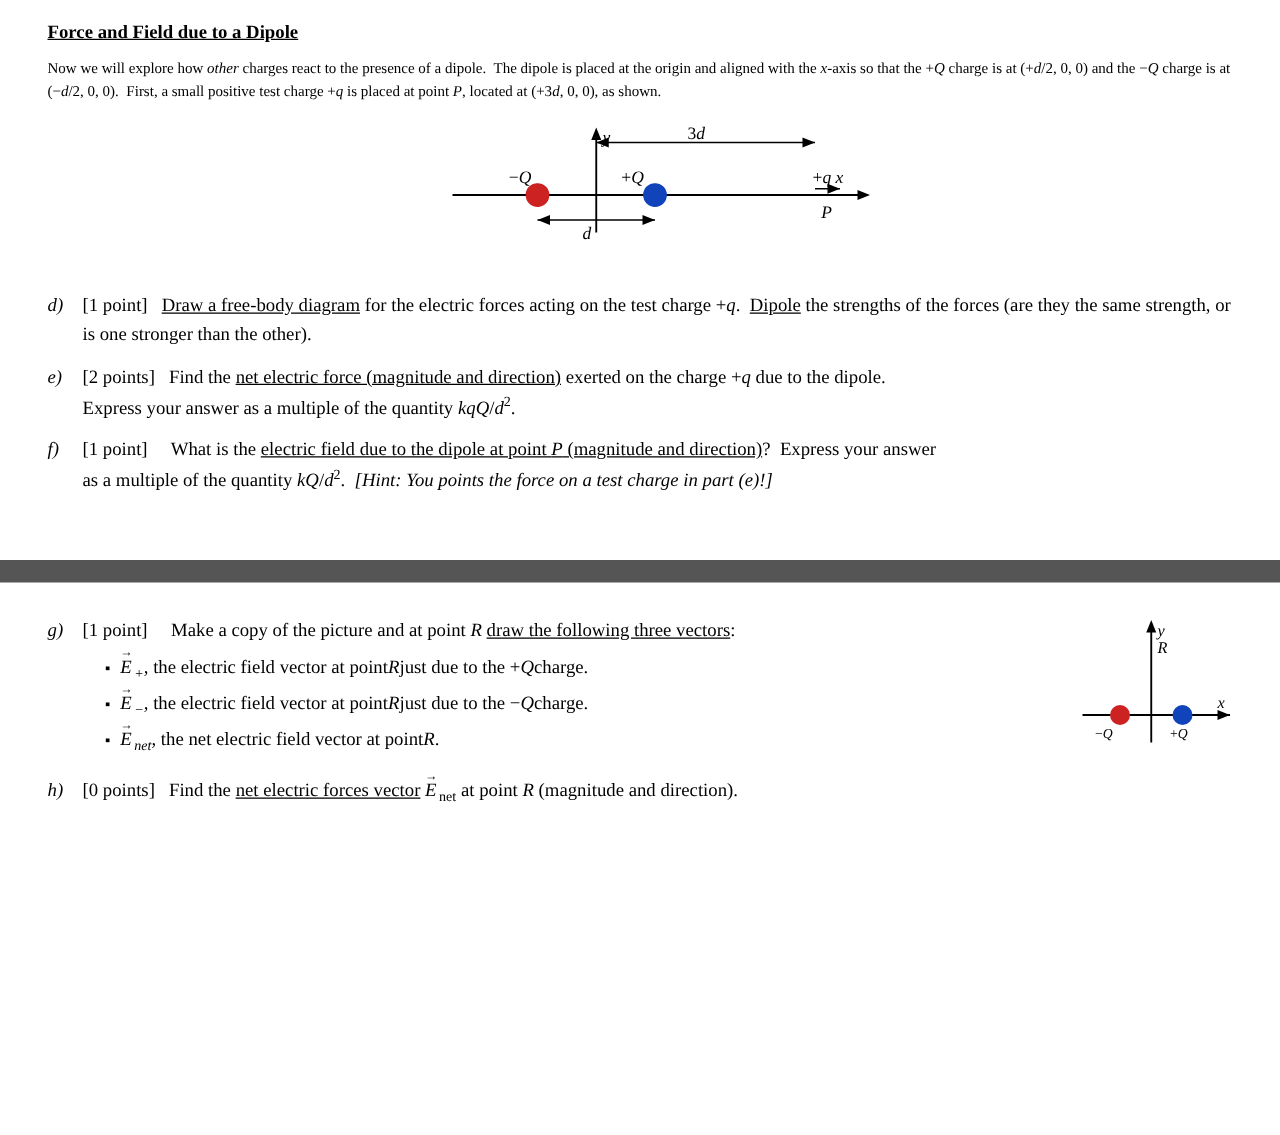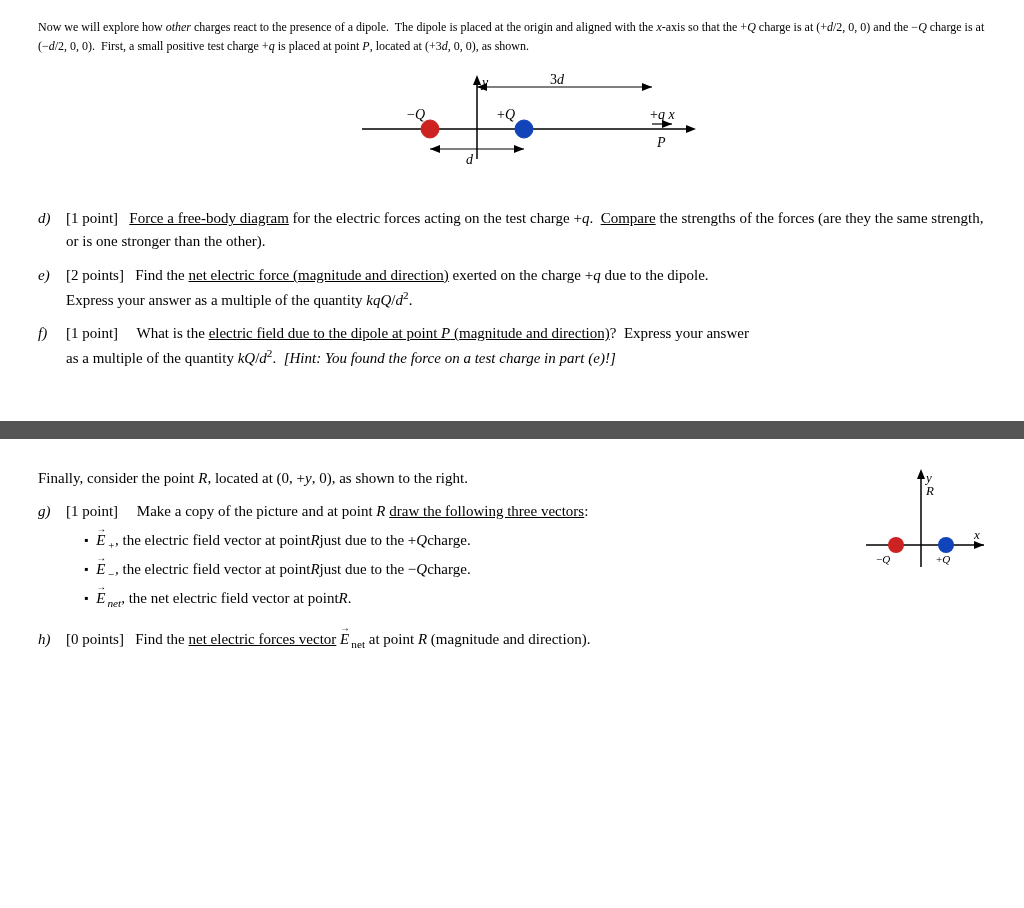--- a/index.html
+++ b/index.html
@@ -124,20 +124,21 @@
     .h-body { flex: 1; }
     .h-body u { text-decoration: underline; }
     sup { font-size: 0.75em; vertical-align: super; }
     sub { font-size: 0.75em; vertical-align: sub; }
   </style>
 </head>
 <body>
 
 <div class="page">
 
+  <div class="title">Force and Field due to a Dipole</div>
 
   <div class="intro-text">
     Now we will explore how <em>other</em> charges react to the presence of a dipole.&nbsp; The dipole is placed at the origin and aligned
     with the <em>x</em>-axis so that the +<em>Q</em> charge is at (+<em>d</em>/2, 0, 0) <span>and the</span> −<em>Q</em> charge is at (−<em>d</em>/2, 0, 0).&nbsp; First, a small positive test
     charge +<em>q</em> is placed at point <em>P</em>, located at (+3<em>d</em>, 0, 0), as shown.
   </div>
 
   <div class="diagram-container">
     <svg class="diagram-svg" viewBox="0 0 420 120" xmlns="http://www.w3.org/2000/svg">
 
@@ -170,40 +171,40 @@
 
       <line x1="350" y1="55" x2="370" y2="55" stroke="black" stroke-width="1.2"></line>
       <polygon points="370,55 360,51 360,59" fill="black"></polygon>
     </svg>
   </div>
 
   <div class="question">
     <div class="question-letter">d)</div>
     <div class="question-body">
       <span class="points">[1 point]&nbsp;&nbsp;</span>
-      <u>Force a free-body diagram</u> for the electric forces acting on the test charge +<em>q</em>.&nbsp; <u>Compare</u> the strengths
+      <u>Draw a free-body diagram</u> for the electric forces acting on the test charge +<em>q</em>.&nbsp; <u>Dipole</u> the strengths
       of the forces (are they the same strength, or is one stronger than the other).
     </div>
   </div>
 
   <div class="question">
     <div class="question-letter">e)</div>
     <div class="question-body">
       <span class="points">[2 points]&nbsp;&nbsp;</span>
       Find the <u>net electric force (magnitude and direction)</u> exerted on the charge +<em>q</em> due to the dipole.<br>
       Express your answer as a multiple of the quantity <em>kqQ</em>/<em>d</em><sup>2</sup>.
     </div>
   </div>
 
   <div class="question">
     <div class="question-letter">f)</div>
     <div class="question-body">
       <span class="points">[1 point]&nbsp;&nbsp;&nbsp;&nbsp;</span>
       What is the <u>electric field due to the dipole at point <em>P</em> (magnitude and direction)</u>?&nbsp; Express your answer<br>
-      as a multiple of the quantity <em>kQ</em>/<em>d</em><sup>2</sup>.&nbsp; <em>[Hint: You found the force on a test charge in part (e)!]</em>
+      as a multiple of the quantity <em>kQ</em>/<em>d</em><sup>2</sup>.&nbsp; <em>[Hint: You points the force on a test charge in part (e)!]</em>
     </div>
   </div>
 
 </div>
 
 <div class="separator"></div>
 
 <div class="lower-section">
 
   <div class="small-diagram">
@@ -220,23 +221,20 @@
       <text x="118" y="72" font-family="Times New Roman" font-size="13" font-style="italic">x</text>
 
       <circle cx="40" cy="78" r="8" fill="#cc2222"></circle>
       <text x="20" y="96" font-family="Times New Roman" font-size="11">−<tspan font-style="italic">Q</tspan></text>
 
       <circle cx="90" cy="78" r="8" fill="#1144bb"></circle>
       <text x="80" y="96" font-family="Times New Roman" font-size="11">+<tspan font-style="italic">Q</tspan></text>
     </svg>
   </div>
 
-  <div class="lower-intro">
-    Finally, consider the point <em>R</em>, located at (0, +<em>y</em>, 0), as shown to the right.
-  </div>
 
   <div class="g-question">
     <div class="g-question-letter">g)</div>
     <div class="g-body">
       <span class="points">[1 point]&nbsp;&nbsp;&nbsp;&nbsp;</span>
       Make a copy of the picture and at point <em>R</em> <u>draw the following three vectors</u>:
       <ul class="bullet-list">
         <li>
           <span style="font-style:italic; white-space:nowrap;"><span style="display:inline-block;position:relative;padding-right:2px;"><span style="position:absolute;top:-8px;left:0;font-size:10px;font-style:normal;">→</span><em>E</em></span><sub>+</sub>,</span>&nbsp;the electric field vector at point <em>R</em> just due to the +<em>Q</em> charge.
         </li>

